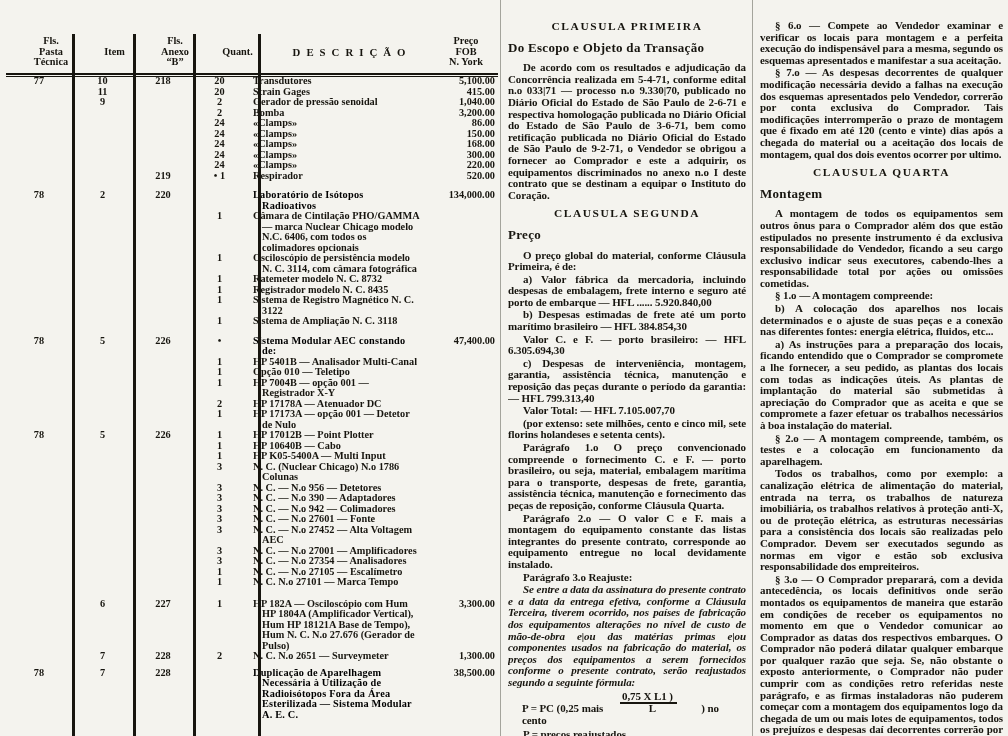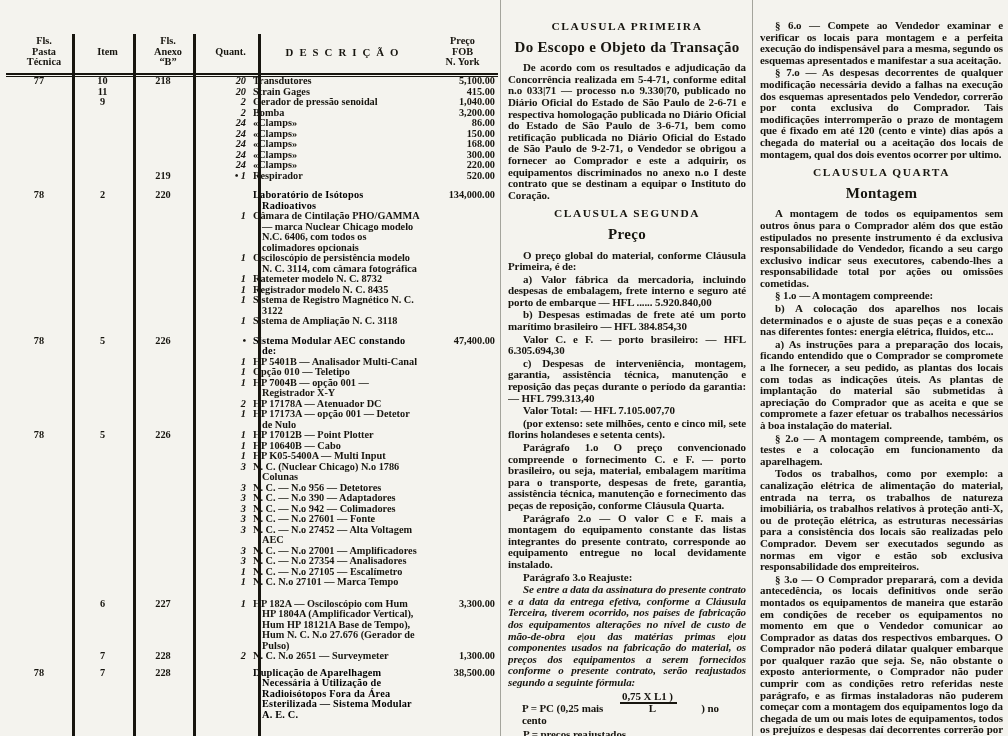--- a/index.html
+++ b/index.html
@@ -4,49 +4,49 @@
 <style>
   :root { --ink:#17150f; --paper:#f4f3ee; }
   * { box-sizing:border-box; }
   html,body { margin:0; padding:0; }
   body { width:1008px; height:736px; overflow:hidden; background:#e8e7e2;
          font-family:"Liberation Serif","DejaVu Serif",serif; color:var(--ink); }
   .page { position:relative; width:1008px; height:736px; background:var(--paper); overflow:hidden; }
 
   
   .tablecol { position:absolute; left:6px; top:0; width:492px; height:736px; font-weight:bold; }
-  .thead { position:absolute; top:34px; left:5px; right:0; height:36px;
+  .thead { position:absolute; top:34px; left:12px; right:0; height:36px;
            display:grid; grid-template-columns:66px 61px 60px 65px 164px 1fr; }
   .th { display:flex; align-items:center; justify-content:center; text-align:center;
         font-size:10.3px; line-height:10.8px; white-space:pre-line; }
   .th.desc-h { letter-spacing:6px; font-size:10.8px; }
   .hrule2 { position:absolute; left:0; right:0; top:73px; height:4px;
             border-top:2.5px solid var(--ink); border-bottom:1.5px solid var(--ink); }
   .tbody { position:absolute; top:76px; left:0; right:0; height:652px; overflow:hidden; }
   .trow { display:grid; grid-template-columns:66px 61px 60px 65px 164px 1fr; }
   .trow > div { font-size:10.3px; line-height:10.5px; }
   .c-fls, .c-item, .c-anexo { text-align:center; }
-  .c-quant { text-align:right; padding-right:12px;font-style:italic; }
+  .c-quant { text-align:center; padding-right:12px; }
   .c-desc { padding-left:4px; padding-right:2px; text-indent:-9px; }
   .c-desc.bold { letter-spacing:.2px; color:#000; }
   .c-price { text-align:right; padding-right:3px; white-space:nowrap; }
   .vrule { position:absolute; top:34px; bottom:0; width:2.5px; background:var(--ink); }
   .vdiv { position:absolute; top:0; bottom:0; width:1px; background:#7a7970; opacity:.65; }
 
   
   .col { position:absolute; top:20px; height:730px; overflow:hidden; text-align:justify;
          font-weight:bold; font-size:11px; line-height:11.6px; letter-spacing:-0.1px; }
   .mid { left:508px; width:238px; }
   .rightc { left:760px; width:243px; }
   .col p { margin:0 0 1px 0; text-indent:15px; }
   .col p.noind { text-indent:0; }
   .col p.ital { font-style:italic; }
   .h1 { text-align:center; font-weight:bold; font-size:11.4px; letter-spacing:1.6px; margin:7px 0 9px 0; }
   .mid .h1:first-child { margin-top:1px; }
-  .h2 { text-align:center; font-weight:bold; font-size:15px; letter-spacing:.3px; margin:0 0 9px 0; }
+  .h2 { text-align:left; font-weight:bold; font-size:13px; letter-spacing:.3px; margin:0 0 9px 0; }
 
   
   .formula { margin:3px 0 3px 0; text-align:left; }
   .f-top { padding-left:112px; }
   .f-top span { border-bottom:2px solid var(--ink); padding:0 4px 0 2px; }
   .f-main { padding-left:14px; }
   .f-den { display:inline-block; width:98px; text-align:center; }
 </style>
 </head>
 <body>

